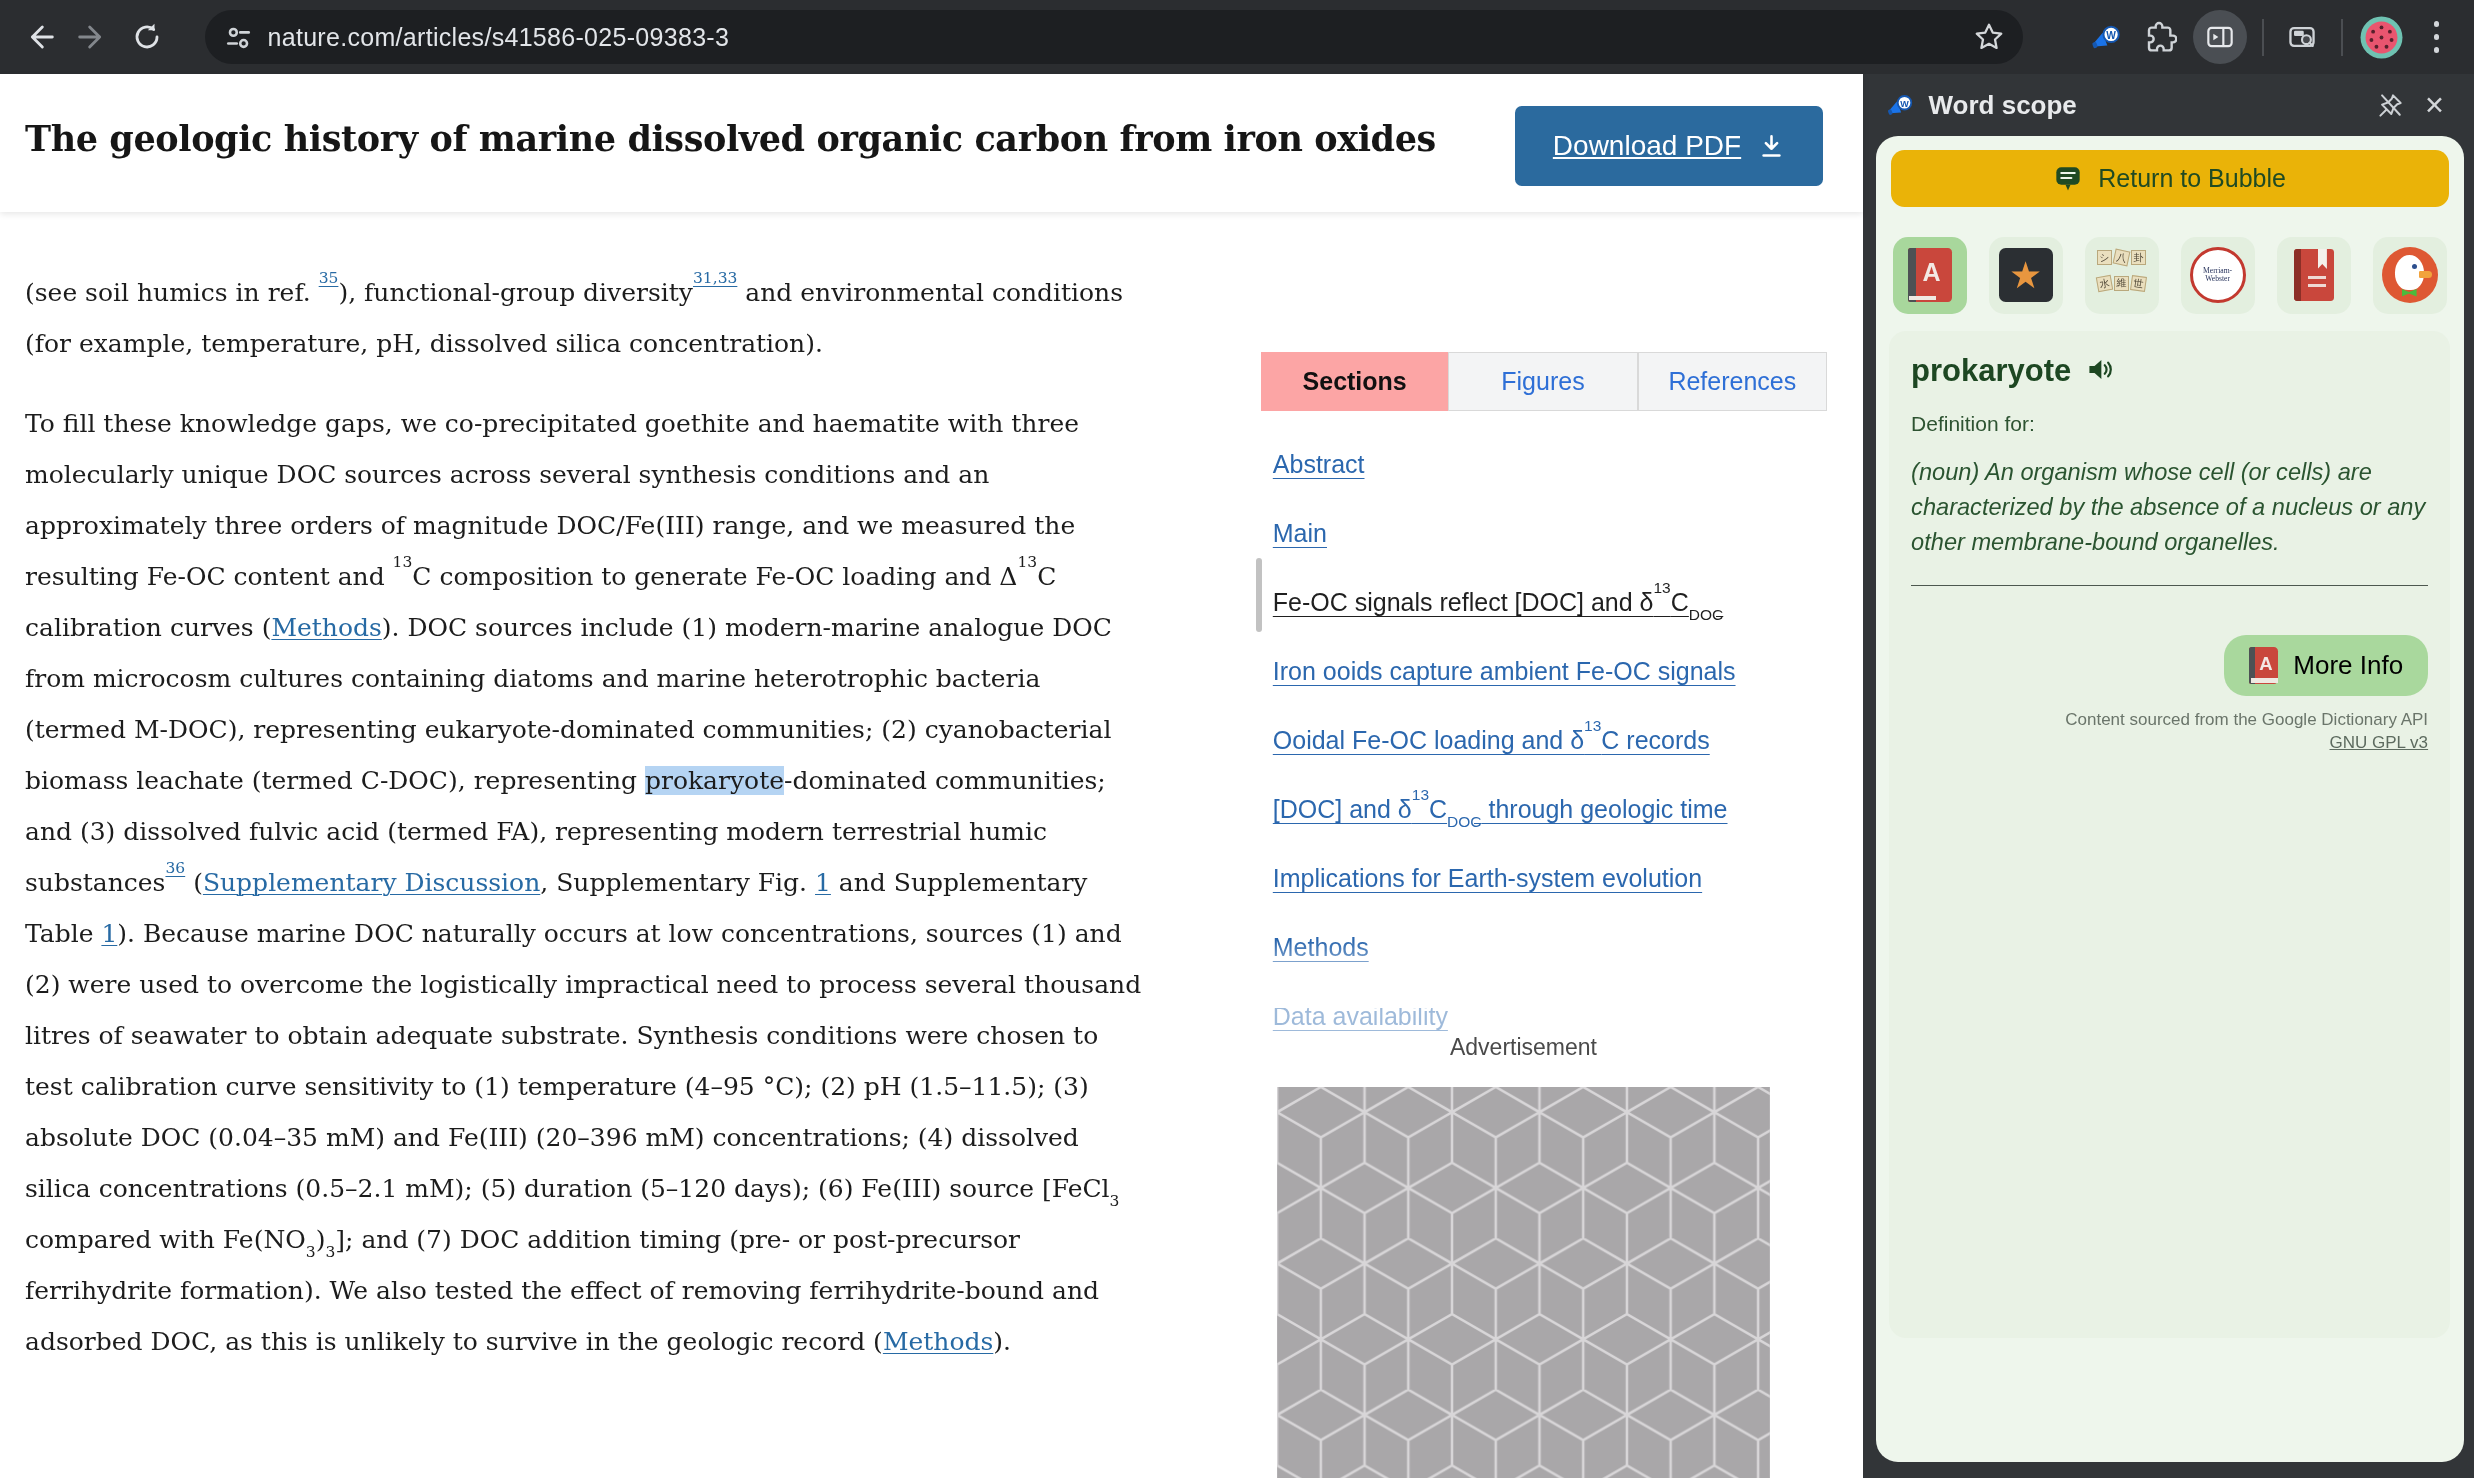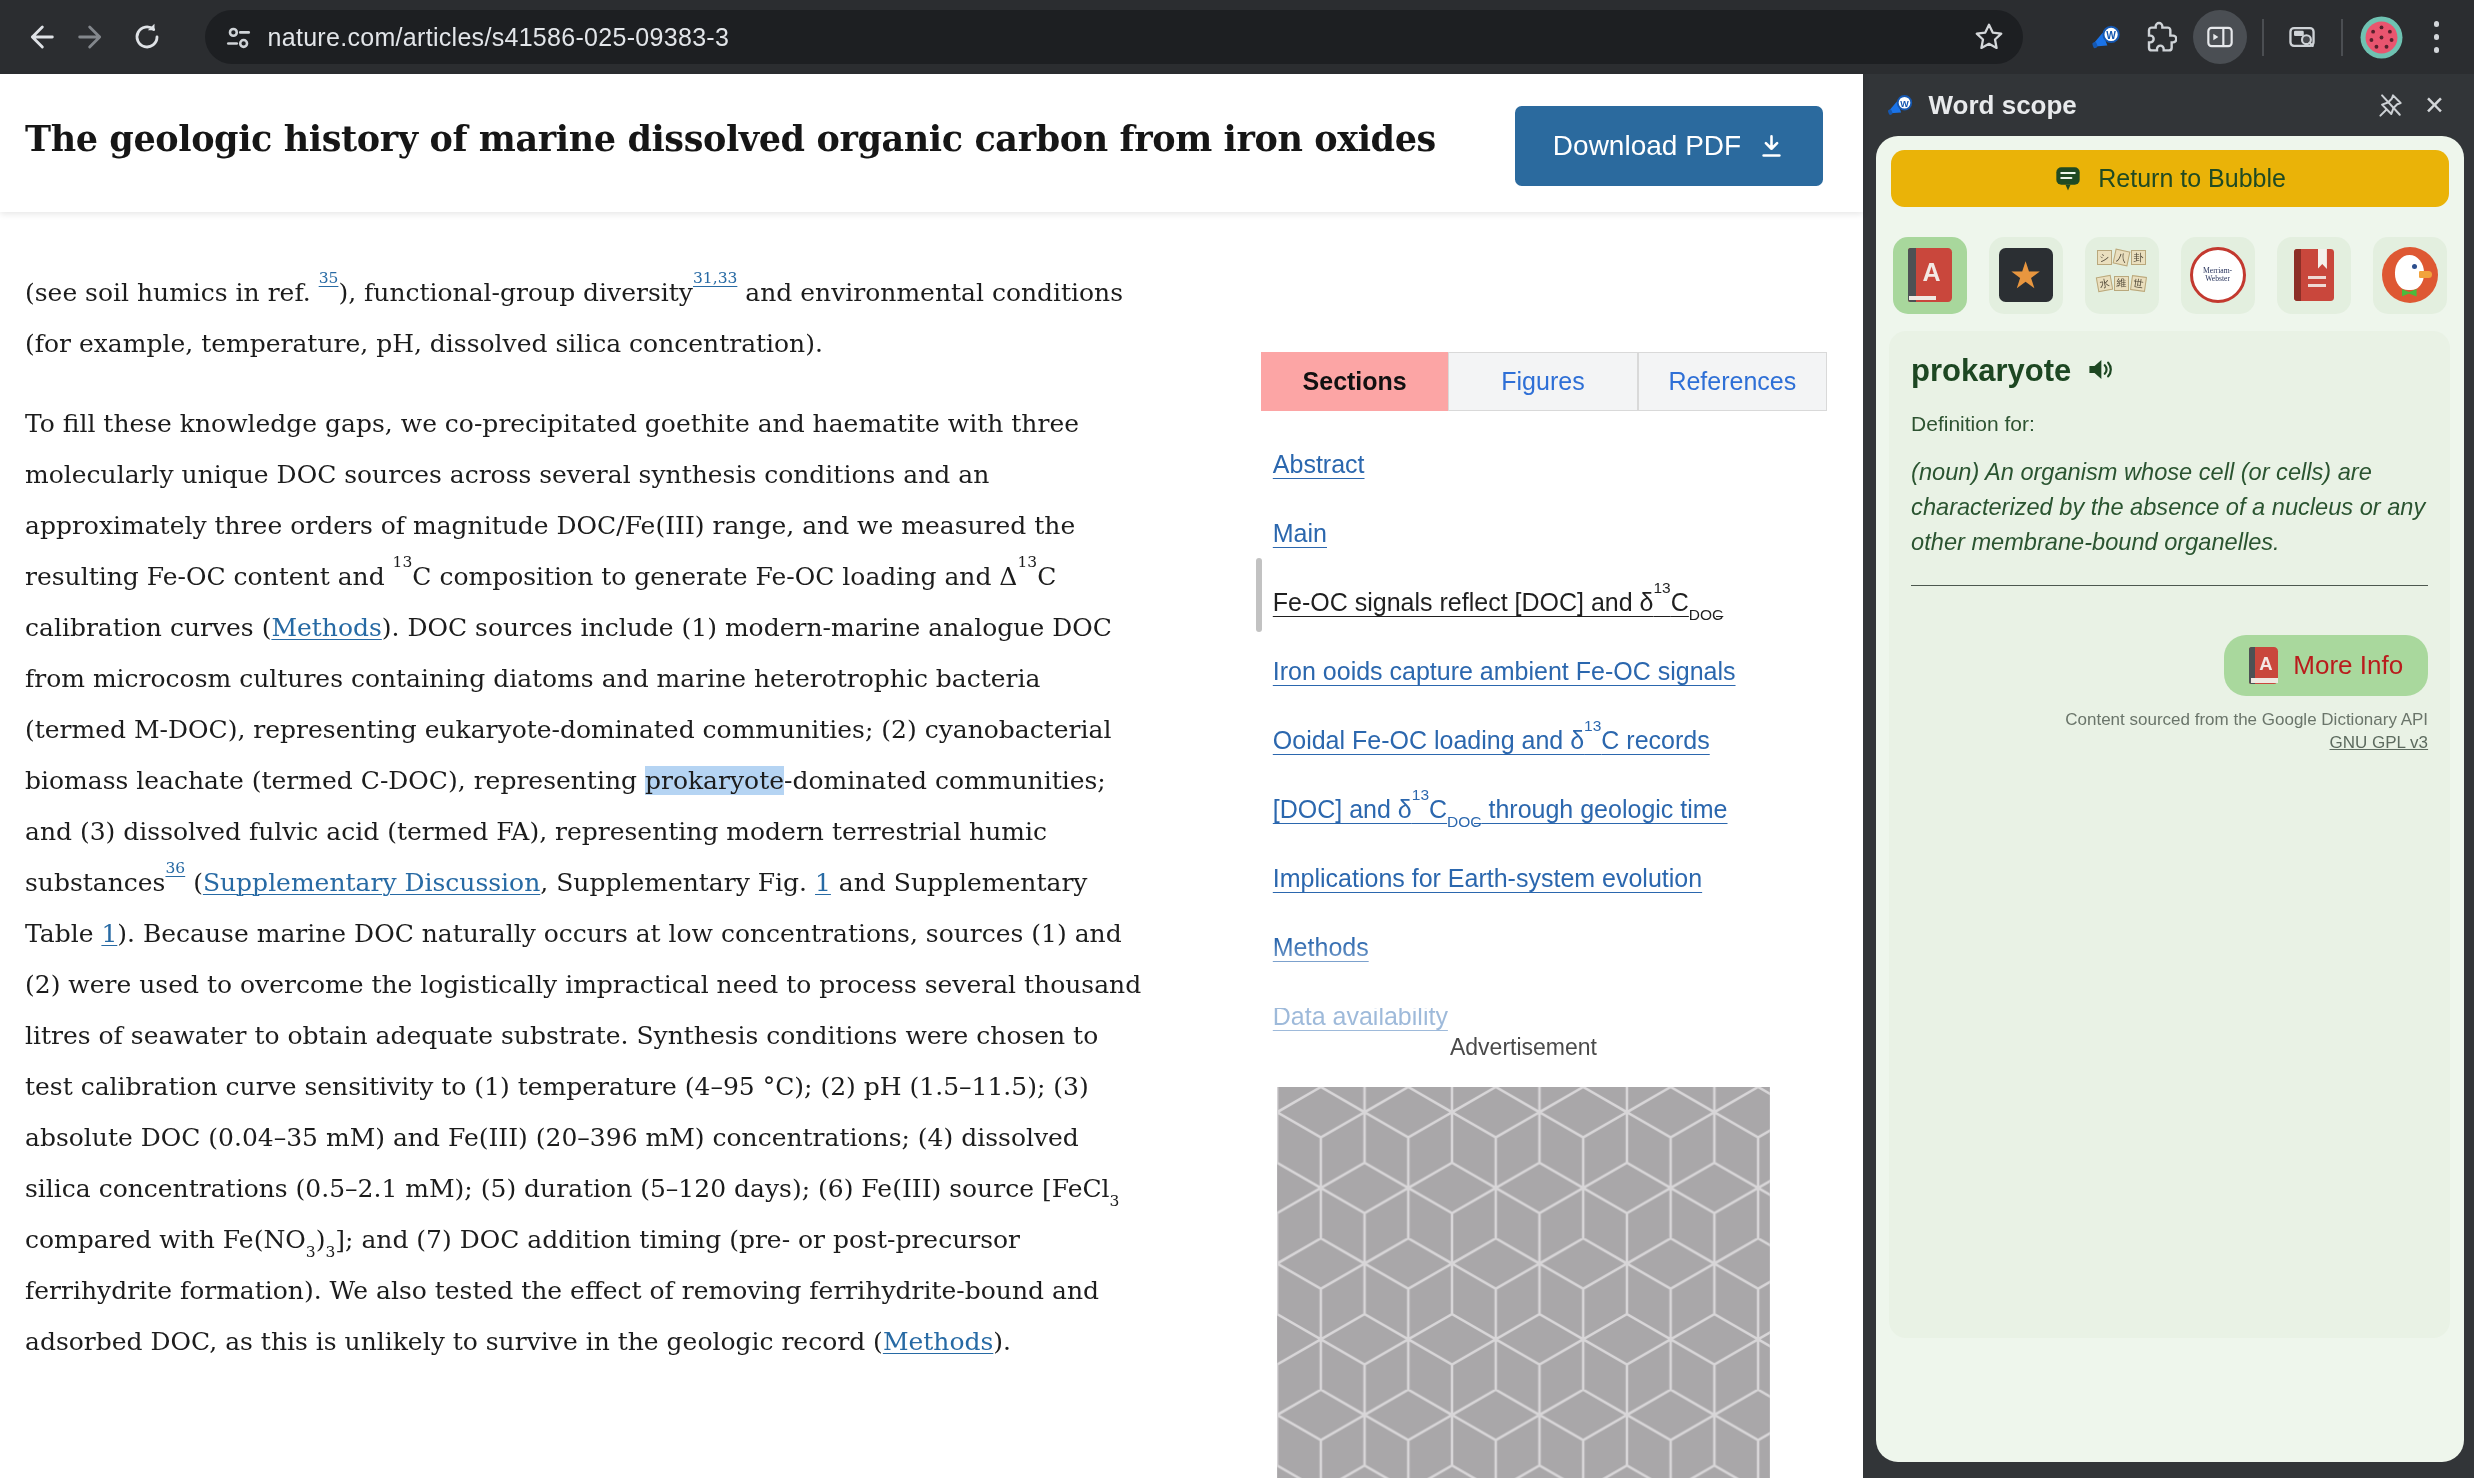--- a/index.html
+++ b/index.html
@@ -18,21 +18,21 @@
   .tb-icon { width:47px; height:47px; display:flex; align-items:center; justify-content:center; border-radius:50%; }
   .tb-sep { width:1.7px; height:37px; background:#4b4e52; margin:0 6.7px; }
   .sidepanel-active { background:#4a4e53; width:54px; height:54px; }
   .dots { color:#d3d6da; font-size:29px; letter-spacing:0; line-height:11.8px; display:flex; flex-direction:column; gap:6.7px; align-items:center; }
   .dot { width:5.9px; height:5.9px; border-radius:50%; background:#d3d6da; }
 
   
   .page-left { position:absolute; left:0; top:74px; width:1863px; height:1404px; background:#fff; }
   .sticky-head { position:absolute; left:0; top:0; width:1863px; height:138px; background:#fff; box-shadow:0 2.5px 6.7px rgba(0,0,0,.10); z-index:3; }
   .article-title { position:absolute; left:25px; top:44px; font-family:"DejaVu Serif", serif; font-weight:600; font-size:35px; color:#161616; letter-spacing:-0.4px; }
-  .dl-btn { position:absolute; right:40px; top:32px; width:308px; height:80px; background:#2b6a9e; border:none; border-radius:6.7px; color:#fff; font-size:28px; font-family:"Liberation Sans",sans-serif; display:flex; align-items:center; justify-content:center; gap:17px; cursor:pointer; }
+  .dl-btn { position:absolute; right:40px; top:32px; width:308px; height:80px; background:#2b6a9e; border:none; border-radius:6.7px; color:#fff; font-size:28px; font-family:"Liberation Sans",sans-serif; display:flex; align-items:center; justify-content:center; gap:17px; cursor:pointer;text-decoration:underline; }
 
   .article-body { position:absolute; left:25px; top:145px; width:1120px; font-family:"DejaVu Serif", serif; font-size:25px; line-height:51px; color:#1c1c1c;margin-top:48px; }
   .article-body p { margin-bottom:29px; }
   .lnk { color:#276aa4; text-decoration:underline; text-decoration-thickness:0.8px; text-underline-offset:3.4px; cursor:pointer; }
   sup.sup, .sup { font-size:0.62em; position:relative; top:-0.55em; line-height:0; }
   sub.sub, .sub { font-size:0.62em; position:relative; bottom:-0.22em; line-height:0; }
   .hl { background:#b5d4f3; }
 
   
   .toc { position:absolute; left:1261px; top:278px; width:566px; }
@@ -71,21 +71,21 @@
   .tile { width:74px; height:77px; border-radius:15px; background:#e3efdf; display:flex; align-items:center; justify-content:center; cursor:pointer; }
   .tile.selected { background:#a8d79c; }
 
   .ws-content { margin:17px 13.5px 0; background:#e9f2e5; border-radius:17px; height:1007px; padding:22px 22px; display:flex; flex-direction:column; }
   .word-row { display:flex; align-items:center; gap:15px; }
   .word { font-size:31px; font-weight:700; color:#1d4722; }
   .def-label { margin-top:23.6px; font-size:21px; color:#2d5331; }
   .def { margin-top:18.5px; font-style:italic; font-size:23.6px; line-height:35px; color:#2a5430; }
   .divider { margin-top:25px; height:1.7px; background:#4d584f; }
   .more-row { margin-top:49px; display:flex; justify-content:flex-end; }
-  .more-btn { height:61px; background:#a9d89d; border-radius:22px; border:none; display:flex; align-items:center; gap:15px; padding:0 25px; font-size:26px; color:#b91c1c; font-family:"Liberation Sans",sans-serif; cursor:pointer; }
+  .more-btn { height:61px; background:#a9d89d; border-radius:22px; border:none; display:flex; align-items:center; gap:15px; padding:0 25px; font-size:26px; color:#000000; font-family:"Liberation Sans",sans-serif; cursor:pointer; }
   .attrib { margin-top:11.8px; text-align:right; font-size:17px; color:#6a756a; line-height:23px; }
   .attrib a { color:#5d6b5f; text-decoration:underline; cursor:pointer; }
 
   
   .redbook { position:relative; width:29px; height:37px; background:#c9473c; border-radius:2.5px 4.2px 4.2px 2.5px; }
   .redbook::before { content:""; position:absolute; left:0; top:0; width:5.9px; height:37px; background:#4d5154; border-radius:2.5px 0 0 2.5px; }
   .redbook::after { content:"A"; position:absolute; left:10px; top:5.9px; color:#f3e9e4; font-size:18.5px; font-weight:700; }
   .redbook .pages { position:absolute; left:1.7px; bottom:1.7px; width:27px; height:4.2px; background:#efe9e2; }
   .redbook.big { width:44px; height:54px; }
   .redbook.big::before { width:8.4px; height:54px; }

